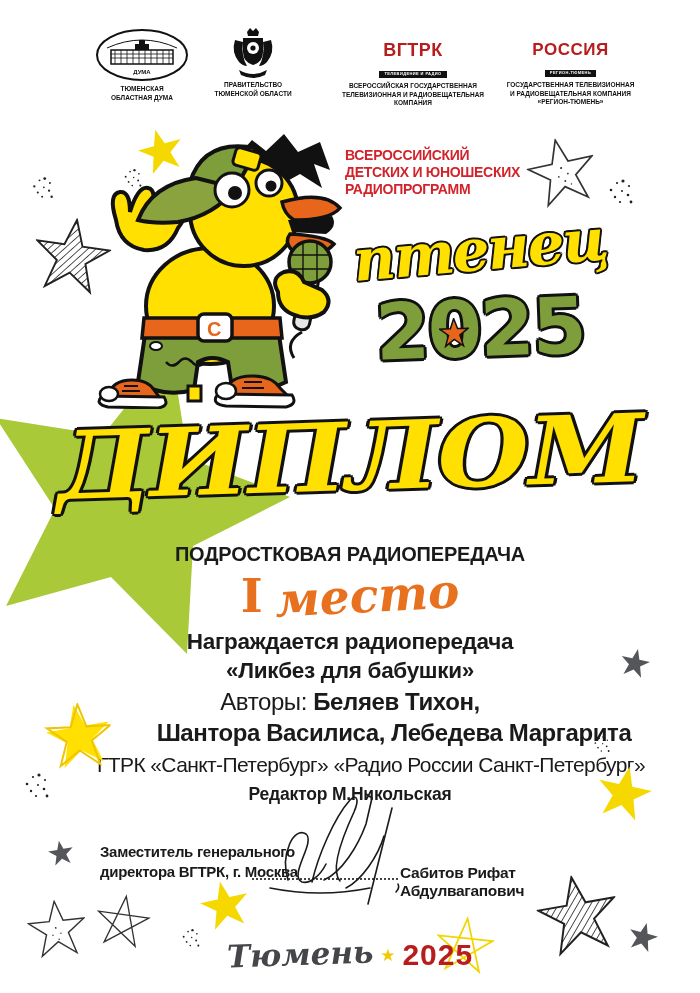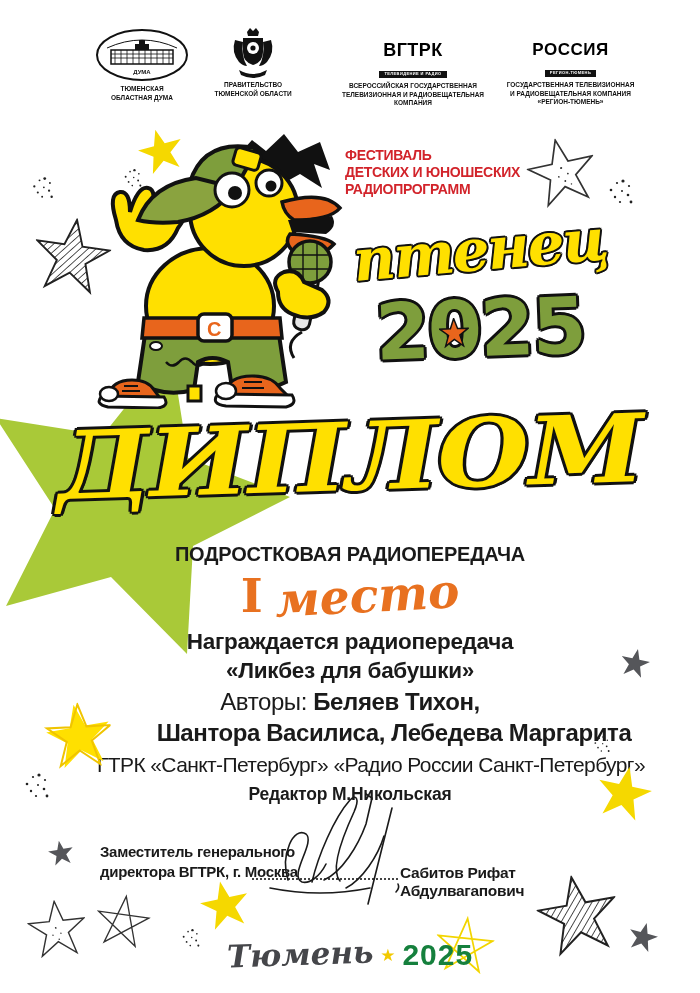--- a/index.html
+++ b/index.html
@@ -3,21 +3,21 @@
 <meta charset="utf-8">
 <style>
   html,body{margin:0;padding:0;background:#fff;}
   #page{position:relative;width:700px;height:993px;background:#fff;overflow:hidden;
         font-family:"Liberation Sans",sans-serif;color:#1a1a1a;}
   .abs{position:absolute;}
   .ctr{text-align:center;width:700px;left:0;}
   
   .logo{position:absolute;text-align:center;}
   .logo-cap{font-size:6.5px;font-weight:bold;line-height:8.5px;letter-spacing:0;color:#111;text-transform:uppercase;margin-top:3px;}
-  .logo-title{font-weight:900;color:#000000;letter-spacing:.5px;}
+  .logo-title{font-weight:900;color:#b91c1c;letter-spacing:.5px;}
   .logo-bar{display:inline-block;background:#111;color:#fff;font-size:4px;font-weight:bold;
             letter-spacing:.4px;padding:1.5px 5px;line-height:4.5px;margin-top:1px;}
   
   .fest{font-size:14px;font-weight:800;line-height:17px;color:#d2232a;letter-spacing:-.3px;text-transform:uppercase;}
   
   .outline-y{color:#ffe000;
     text-shadow:-3px 0 #111,3px 0 #111,0 -3px #111,0 3px #111,-2px -2px #111,2px -2px #111,-2px 2px #111,2px 2px #111;}
   .outline-thin{color:#ffe000;
     text-shadow:-2px 0 #111,2px 0 #111,0 -2px #111,0 2px #111,-1.5px -1.5px #111,1.5px -1.5px #111,-1.5px 1.5px #111,1.5px 1.5px #111;}
   .ptenec{font-family:"DejaVu Serif","Liberation Serif",serif;font-style:italic;font-weight:900;
@@ -44,21 +44,21 @@
   .edi{font-size:17.5px;font-weight:700;letter-spacing:-.2px;}
   
   .sig-line{font-size:15px;font-weight:600;letter-spacing:-.3px;line-height:20px;}
   .sig-name{font-size:15.5px;font-weight:800;letter-spacing:-.3px;}
   .leader{border-bottom:2.2px dotted #444;}
   
   .footer{display:flex;justify-content:center;align-items:baseline;gap:7px;}
   .f-city{font-family:"DejaVu Serif","Liberation Serif",serif;font-style:italic;font-weight:800;
           font-size:31px;color:#45464a;transform:rotate(-2deg);}
   .f-star{color:#f2c900;font-size:17px;position:relative;top:-4px;}
-  .f-year{font-size:30px;font-weight:800;color:#15803d;letter-spacing:1px;}
+  .f-year{font-size:30px;font-weight:800;color:#b91c1c;letter-spacing:1px;}
   .deco{position:absolute;pointer-events:none;}
   svg{display:block;}
 </style>
 </head>
 <body>
 
 <div id="page">
 
   <svg width="0" height="0" style="position:absolute">
     <defs>
@@ -137,21 +137,21 @@
     </div>
   </div>
 
   <div class="abs" style="left:0;top:320px;z-index:1;">
     <svg width="360" height="360" viewBox="0 0 360 360">
       <polygon points="171,30 188,138 290,177 193,226 187,334 111,257 6,286 55,189 -4,98 103,115" fill="#a9c938"></polygon>
     </svg>
   </div>
 
   <div class="abs fest" style="left:345px;top:147px;width:190px;z-index:2;">
-    <div>ФЕСТИВАЛЬ</div>
+    <div>ВСЕРОССИЙСКИЙ</div>
     <div>ДЕТСКИХ И ЮНОШЕСКИХ</div>
     <div>РАДИОПРОГРАММ</div>
   </div>
 
   <div class="abs ptenec outline-thin" style="left:325px;top:216px;width:310px;text-align:center;z-index:2;">птенец</div>
   <div class="abs y2025" style="left:330px;top:284px;width:300px;z-index:2;">
     <span>2</span>
     <span class="zero">
       <span>0</span>
       <span class="innerstar">

